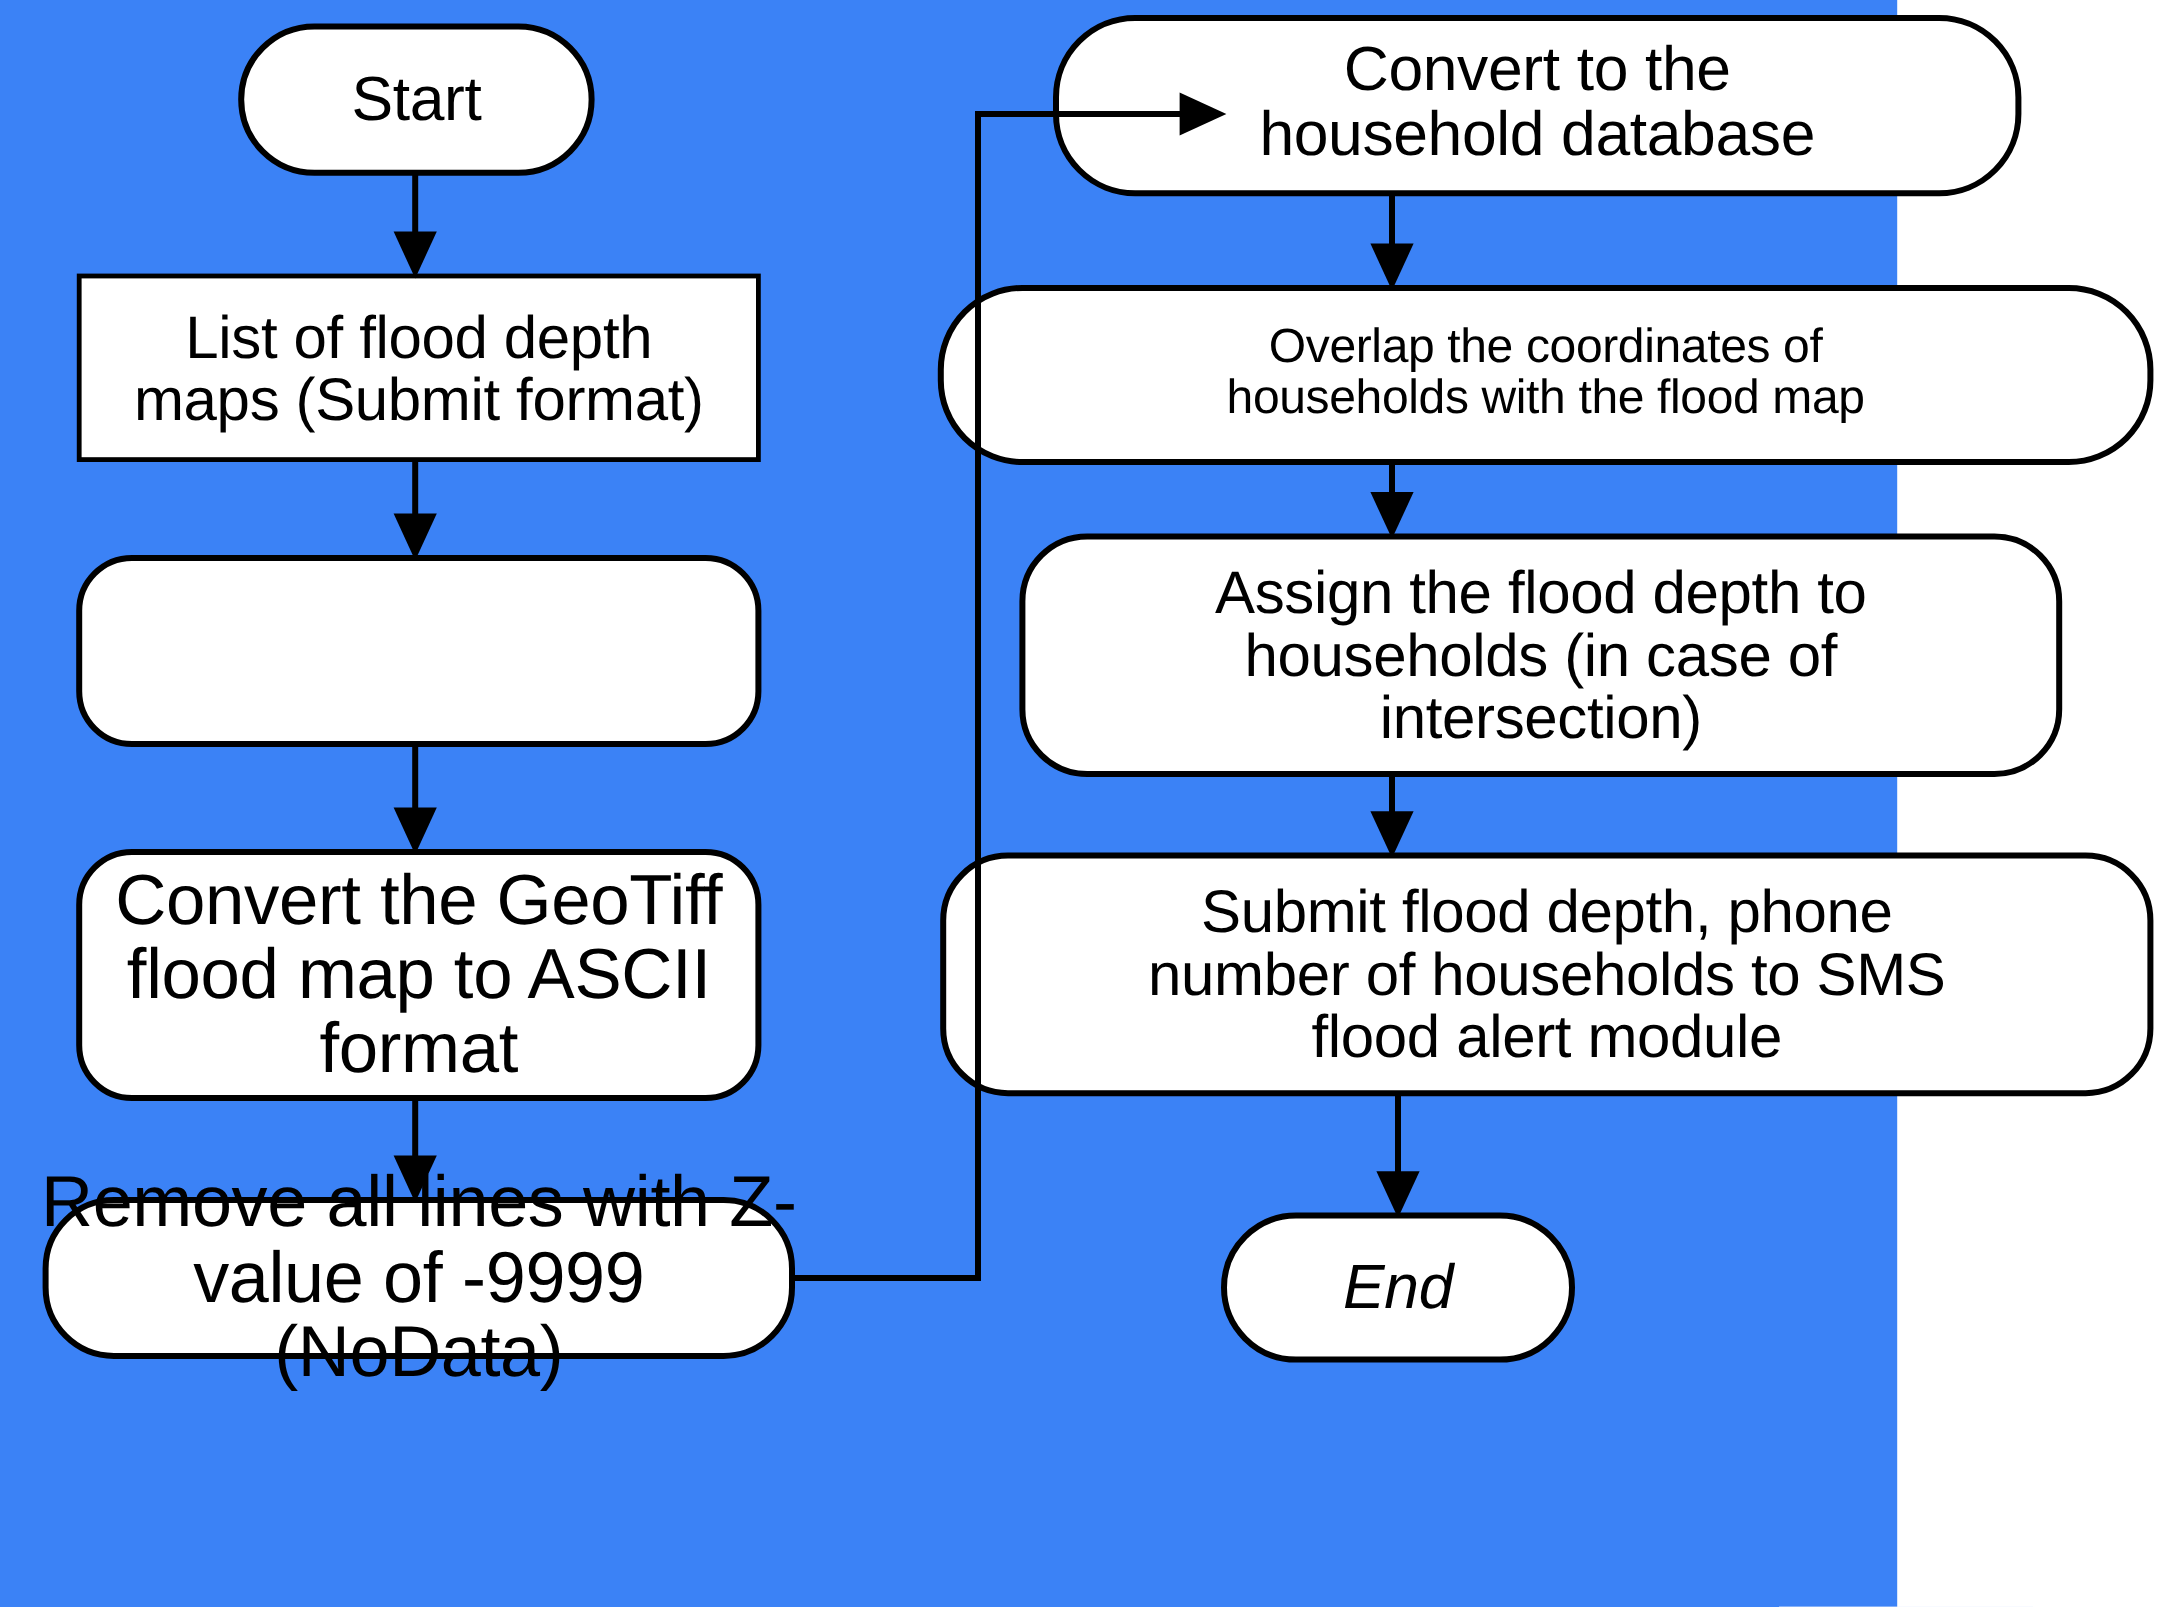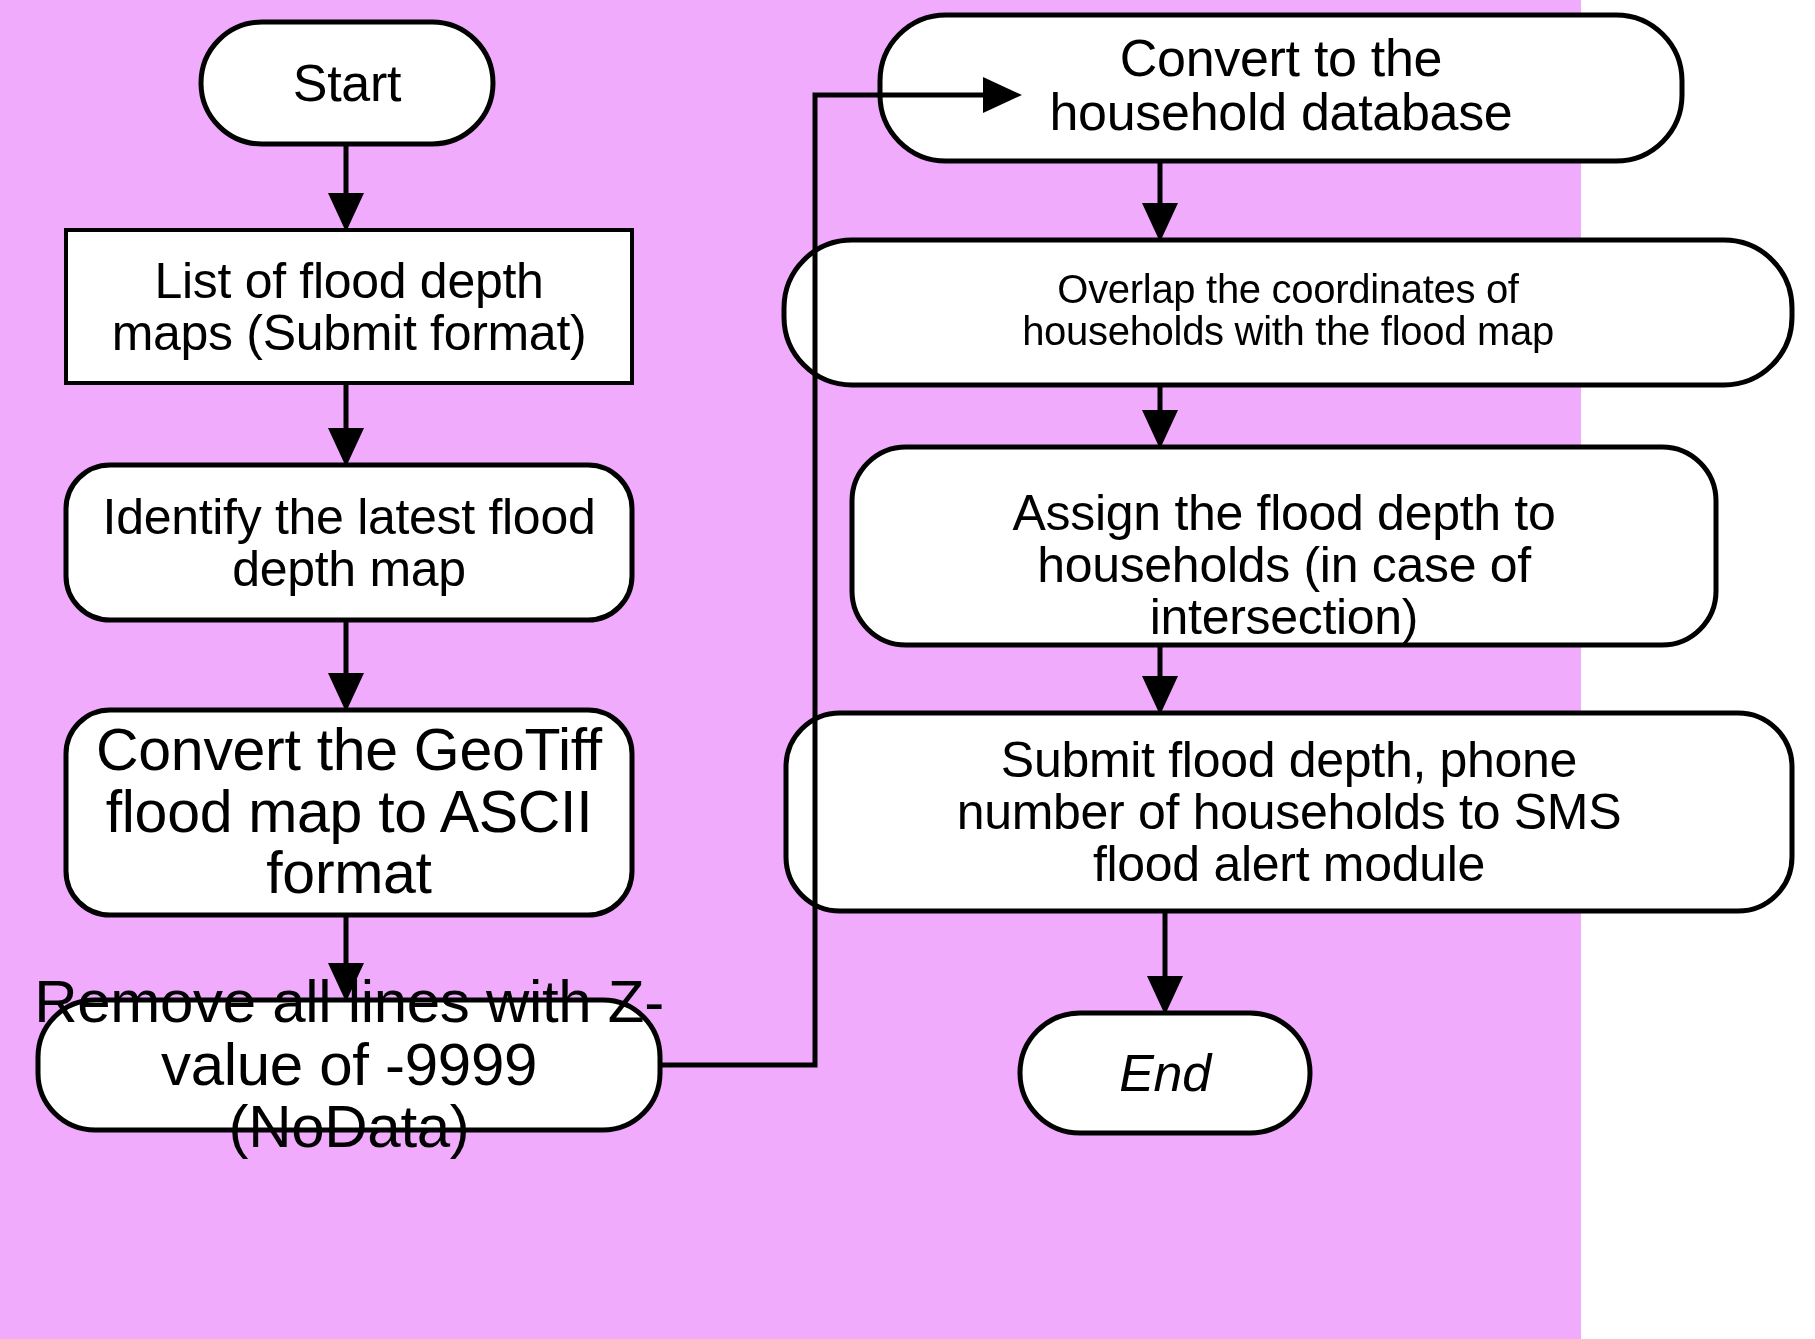--- a/index.html
+++ b/index.html
@@ -5,21 +5,21 @@
 <style>
   html, body {
     margin: 0;
     padding: 0;
     background: #ffffff;
   }
   #canvas {
     position: relative;
     width: 1581px;
     height: 1339px;
-    background: #f0abfc;
+    background: #3b82f6;
     font-family: "Liberation Sans", sans-serif;
   }
   svg.diagram {
     position: absolute;
     top: 0;
     left: 0;
     width: 1815px;
     height: 1339px;
     overflow: visible;
   }
@@ -126,37 +126,35 @@
       <polygon class="arrow-head" points="1165,1015 1147,976 1183,976"></polygon>
     </g>
 
   </svg>
 
   <div class="node-text" style="left:201px; top:22px; width:292px; height:122px; font-size:52px;">Start</div>
 
   <div class="node-text" style="left:56px; top:230px; width:586px; height:153px; font-size:50px;">List of flood depth
 maps (Submit format)</div>
 
-  <div class="node-text" style="left:58px; top:465px; width:582px; height:155px; font-size:50px;">Identify the latest flood
-depth map</div>
 
   <div class="node-text" style="left:66px; top:710px; width:566px; height:205px; font-size:59px;">Convert the GeoTiff
 flood map to ASCII
 format</div>
 
   <div class="node-text" style="left:34px; top:998px; width:630px; height:134px; font-size:60px;">Remove all lines with Z-
 value of -9999 (NoData)</div>
 
   <div class="node-text" style="left:880px; top:12px; width:802px; height:146px; font-size:52px;">Convert to the
 household database</div>
 
   <div class="node-text" style="left:784px; top:238px; width:1008px; height:145px; font-size:40px;">Overlap the coordinates of
 households with the flood map</div>
 
-  <div class="node-text" style="left:846px; top:466px; width:876px; height:198px; font-size:50px;text-align:center;">Assign the flood depth to
+  <div class="node-text" style="left:846px; top:447px; width:876px; height:198px; font-size:50px;text-align:center;">Assign the flood depth to
 households (in case of
 intersection)</div>
 
   <div class="node-text" style="left:786px; top:713px; width:1006px; height:198px; font-size:50px;">Submit flood depth, phone
 number of households to SMS
 flood alert module</div>
 
   <div class="node-text" style="left:1020px; top:1013px; width:290px; height:120px; font-size:52px;font-style:italic;">End</div>
 
 </div>

